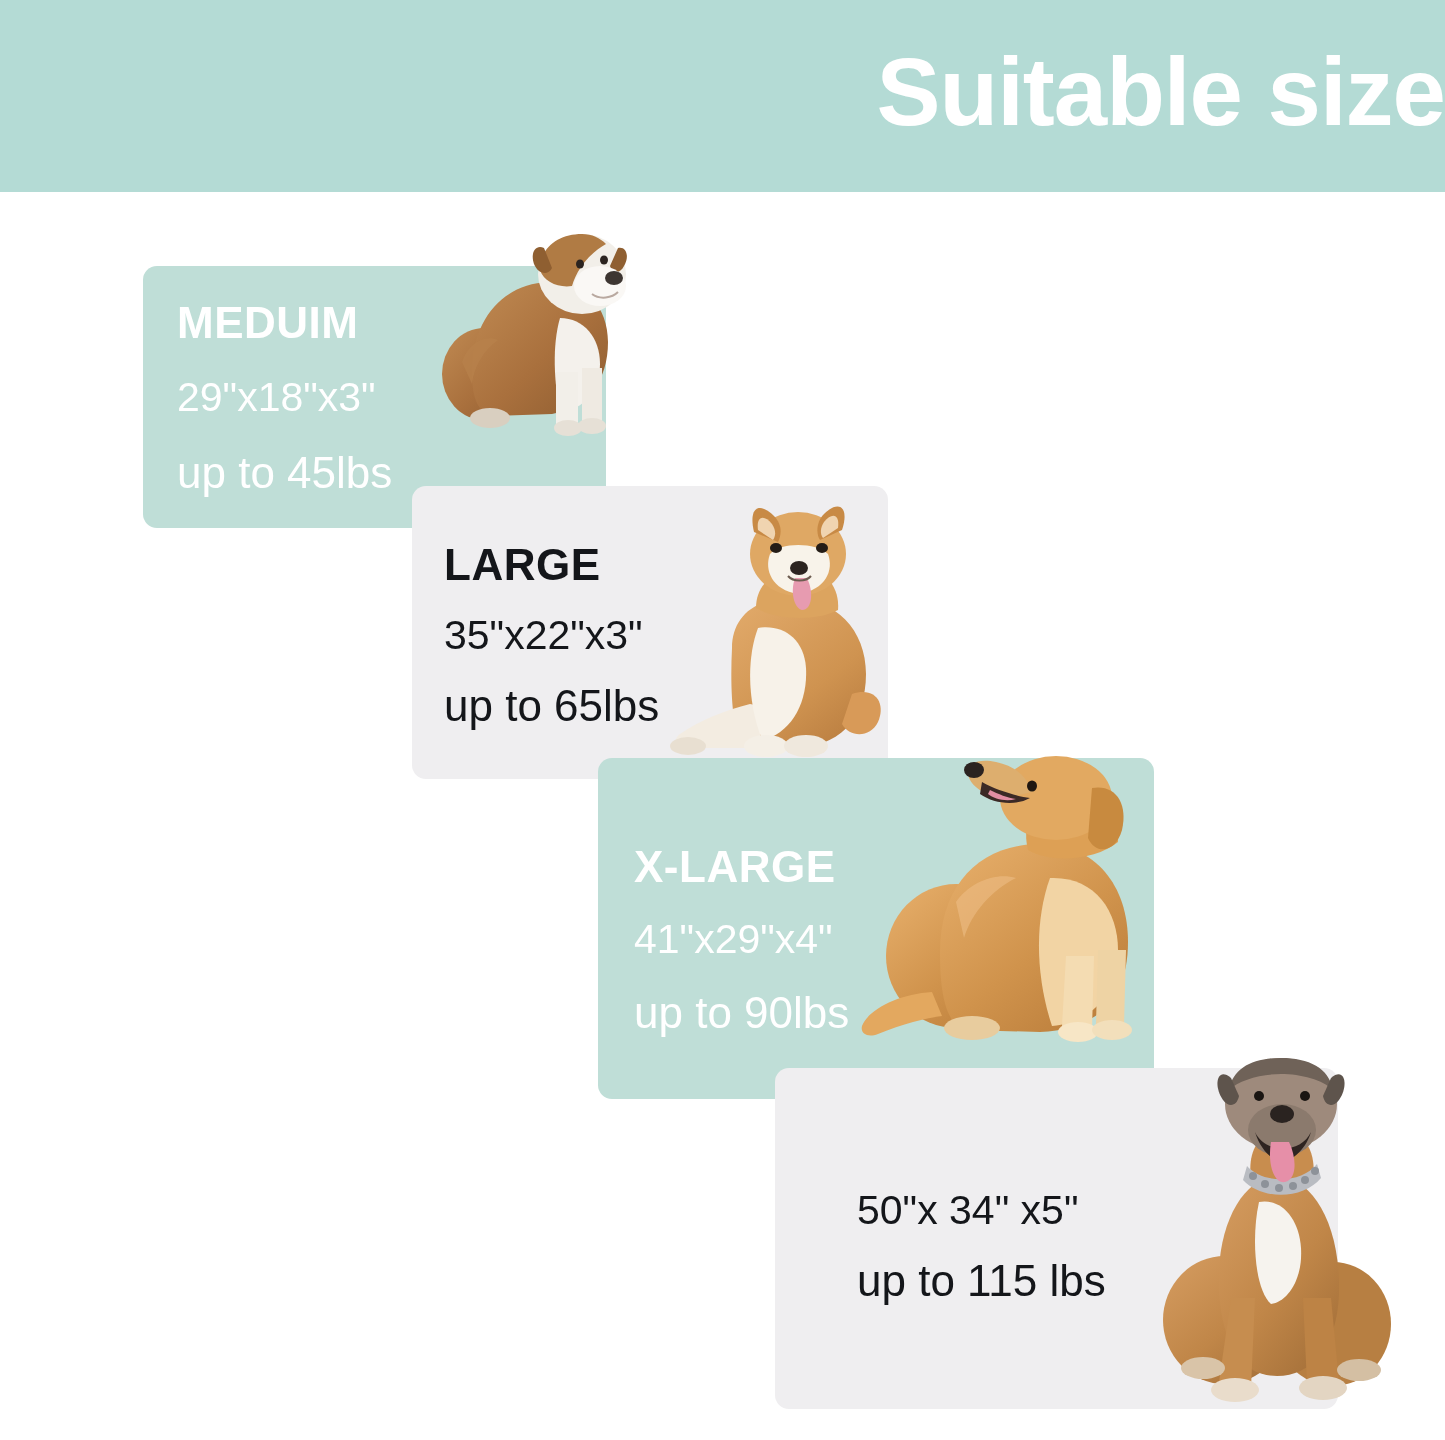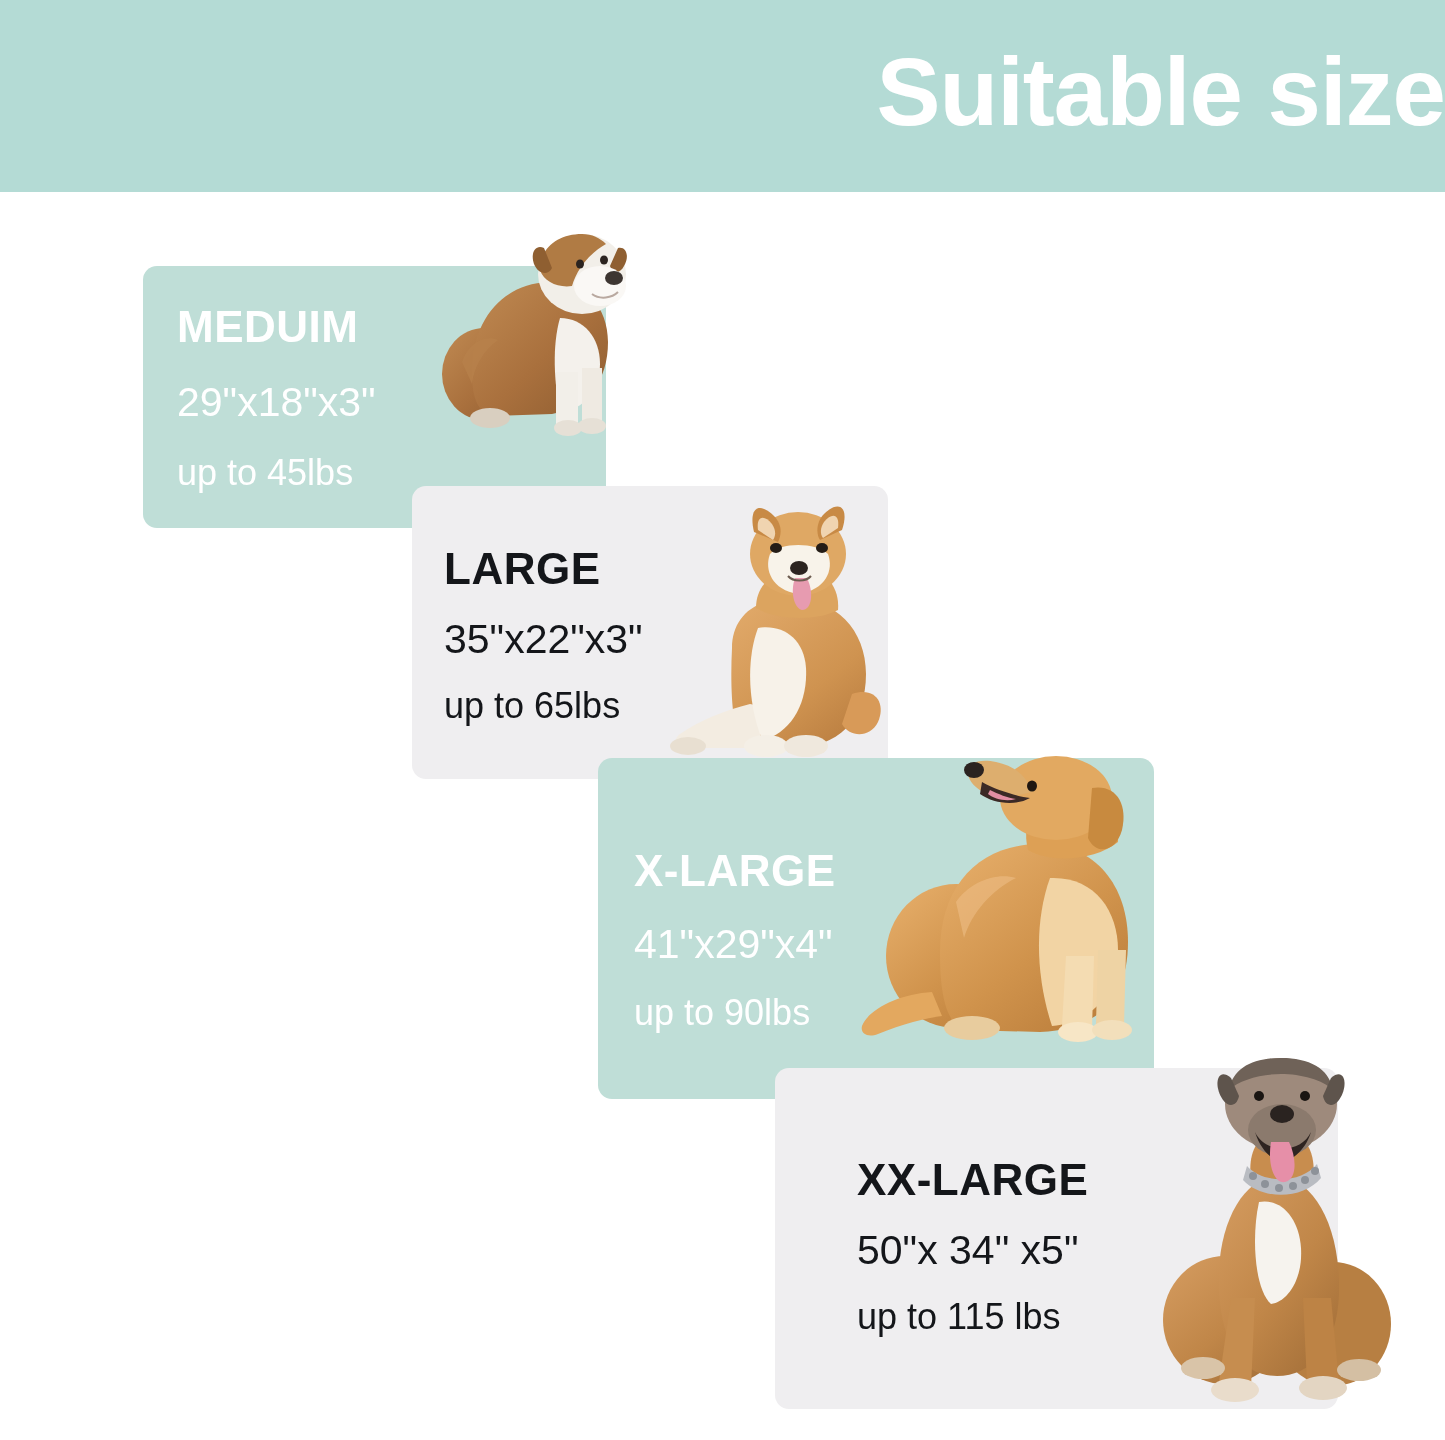--- a/index.html
+++ b/index.html
@@ -71,21 +71,21 @@
     letter-spacing: 0.5px;
     white-space: nowrap;
   }
   .size-dims {
     font-size: 41px;
     font-weight: normal;
     line-height: 1.05;
     white-space: nowrap;
   }
   .size-weight {
-    font-size: 36px;
+    font-size: 44px;
     font-weight: normal;
     line-height: 1.05;
     white-space: nowrap;
   }
   .mint .size-label,
   .mint .size-dims,
   .mint .size-weight { color: #ffffff; }
   .gray .size-label,
   .gray .size-dims,
   .gray .size-weight { color: #14161a; }
@@ -153,21 +153,20 @@
   <div class="size-card mint" id="card-xlarge">
     <div class="card-text">
       <div class="size-label">X-LARGE</div>
       <div class="size-dims">41"x29"x4"</div>
       <div class="size-weight">up to 90lbs</div>
     </div>
   </div>
 
   <div class="size-card gray" id="card-xxlarge">
     <div class="card-text">
-      <div class="size-label">XX-LARGE</div>
       <div class="size-dims">50"x 34" x5"</div>
       <div class="size-weight">up to 115 lbs</div>
     </div>
   </div>
 
   <div class="dog-photo" id="dog-bulldog">
     <svg viewBox="0 0 200 230" xmlns="http://www.w3.org/2000/svg">
       <defs>
         <linearGradient id="bdBody" x1="0" y1="0" x2="1" y2="1">
           <stop offset="0%" stop-color="#c08a52"></stop>

